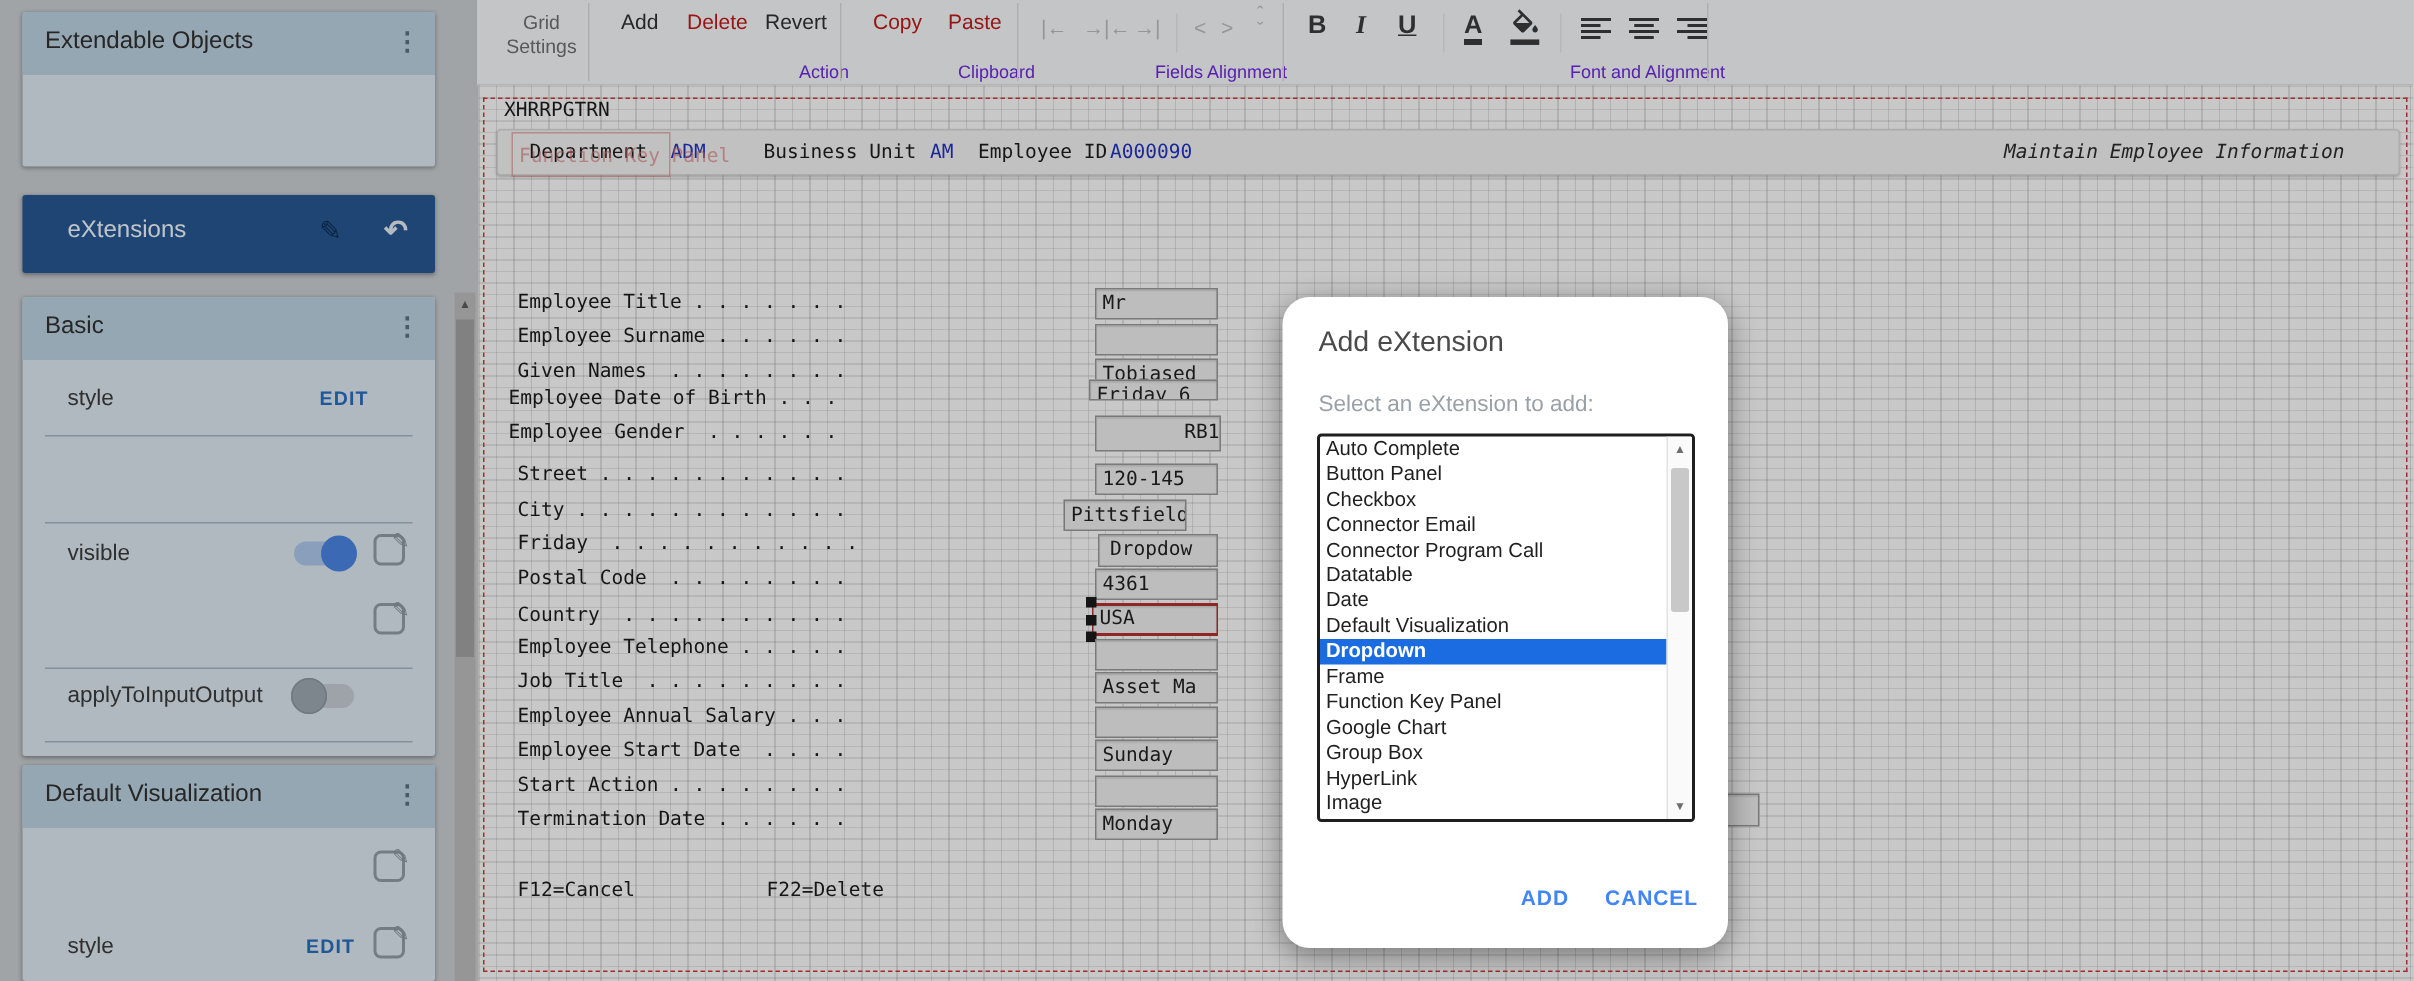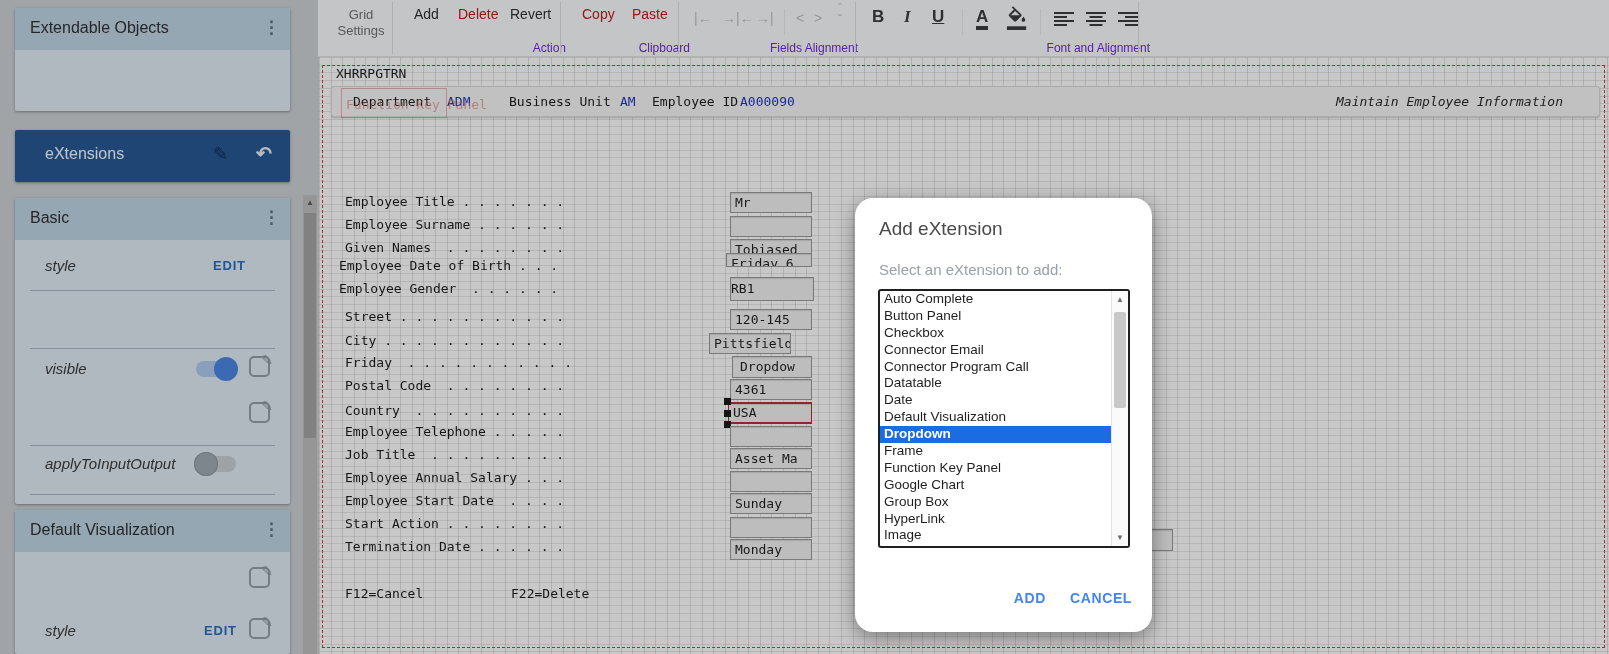--- a/index.html
+++ b/index.html
@@ -21,21 +21,21 @@
                    font-size:13px; line-height:16px; color:#6e6e6e; }
 
   
   #sidebar { position:absolute; left:0; top:0; width:318px; height:654px; background:#c6cacd; }
   .panel { position:absolute; left:15px; width:275px; background:#d9e4ed; border-radius:2px;
            box-shadow:0 1px 3px rgba(0,0,0,0.35); overflow:hidden; }
   .panel-header { position:relative; height:42px; background:#b9cede; }
   .panel-title { position:absolute; left:15px; top:11px; font-size:16px; color:#2f2f2f; }
   .kebab { position:absolute; right:10px; top:9px; font-size:17px; color:#5b6f84; font-weight:bold; }
   .p-divider { position:absolute; left:15px; right:15px; height:1px; background:#a3b2bf; }
-  .p-label { position:absolute; font-size:15px; color:#3a3a3a;font-style:italic; }
+  .p-label { position:absolute; font-size:15px; color:#3a3a3a; }
   .edit-link { position:absolute; font-size:13px; font-weight:bold; letter-spacing:0.8px; color:#2b6cb8; }
   .inp-box { position:absolute; left:15px; width:210px; height:40px; background:#d0deea;
              border:1px solid #a8b6c2; border-bottom:2px solid #70direct7d88; border-radius:4px 4px 0 0; }
   .inp-box { border-bottom:2px solid #707d88; }
   .inp-mini-label { position:absolute; left:8px; top:3px; font-size:10px; color:#7e8b96; }
   .inp-box input { position:absolute; left:8px; right:4px; top:16px; height:20px; border:none;
                    background:transparent; font-size:14px; color:#333; outline:none;
                    font-family:"Liberation Sans",sans-serif; }
   .inp-box input::placeholder { color:#8a97a2; opacity:1; }
   .inp-box.single input { top:10px; }
@@ -73,21 +73,21 @@
   .band-item.blue { color:#2233bb; }
   #band-title { position:absolute; right:36px; top:7px; font-size:13px; font-style:italic; color:#2a2a2a; }
   #wm-box { position:absolute; left:22px; top:31px; width:106px; height:30px;
             border:1px solid rgba(205,120,120,0.55); }
   #wm-text { position:absolute; left:27px; top:40px; font-size:13px; color:rgba(210,110,110,0.62);
              white-space:nowrap; }
   .cv-lbl { position:absolute; font-size:13px; color:#1b1b1b; white-space:pre; }
   .cv-fld { position:absolute; background:#e9e9e9; border:1px solid #979797;
             box-shadow:inset 0 1px 1px rgba(0,0,0,0.12); font-size:13px; color:#1f1f1f;
             line-height:19px; padding-left:4px; white-space:nowrap; overflow:hidden; }
-  .cv-fld.centered { text-align:left; padding-left:0; }
+  .cv-fld.centered { text-align:right; padding-left:0; }
   .cv-fld.sel { border-color:#b03030; border-top-width:2px; border-bottom-width:2px; }
   .handle { position:absolute; width:7px; height:7px; background:#1a1a1a; }
 
   
   #backdrop { position:absolute; left:0; top:0; width:1609px; height:654px;
               background:rgba(0,0,0,0.19); z-index:40; }
   #modal { position:absolute; left:811px; top:198px; width:297px; height:434px; background:#fff;
            border-radius:18px; box-shadow:0 5px 20px rgba(0,0,0,0.4); z-index:50;margin-left:44px; }
   #modal-title { position:absolute; left:24px; top:20px; font-size:19px; color:#4a4a4a; }
   #modal-prompt { position:absolute; left:24px; top:63px; font-size:15px; color:#9aa0a6; }

